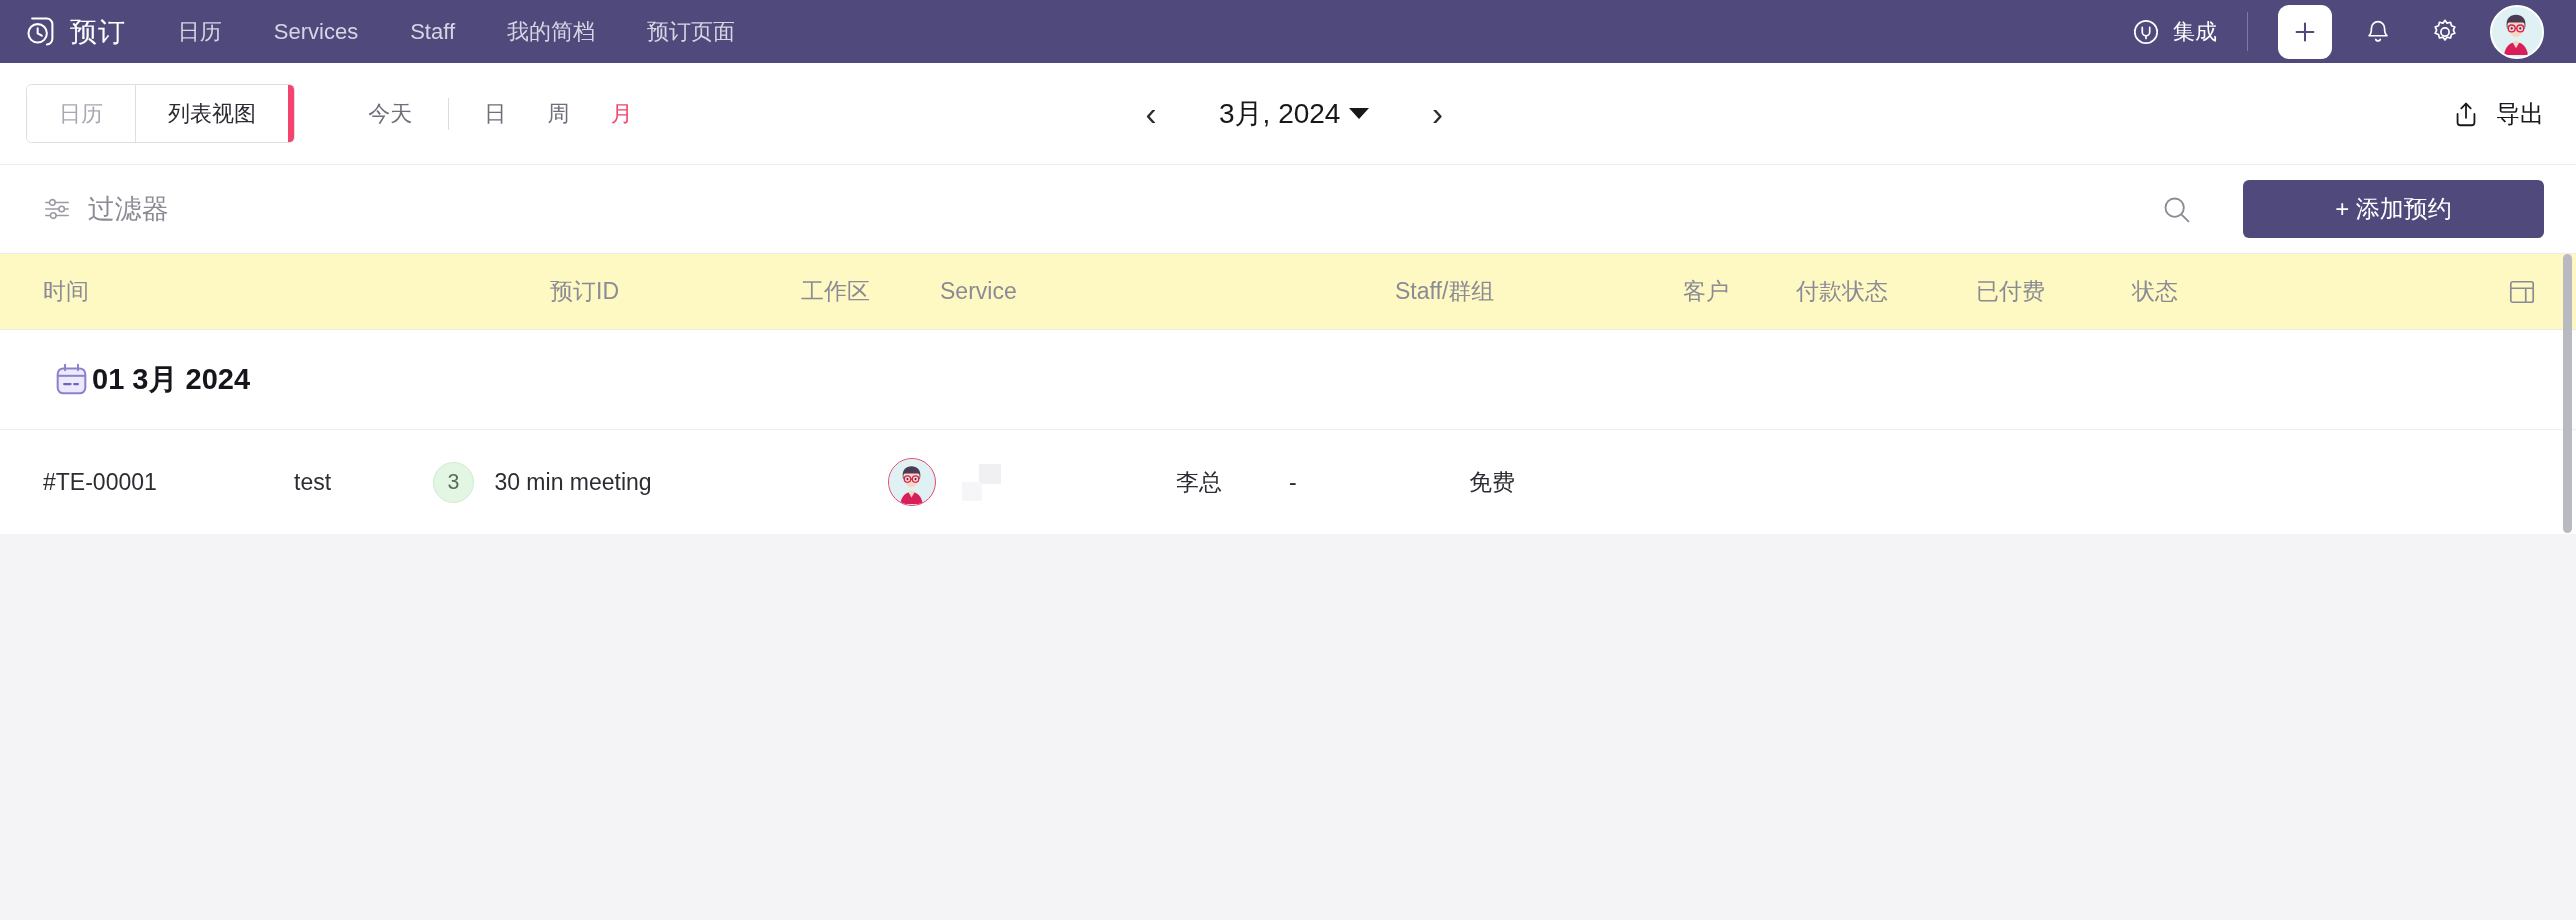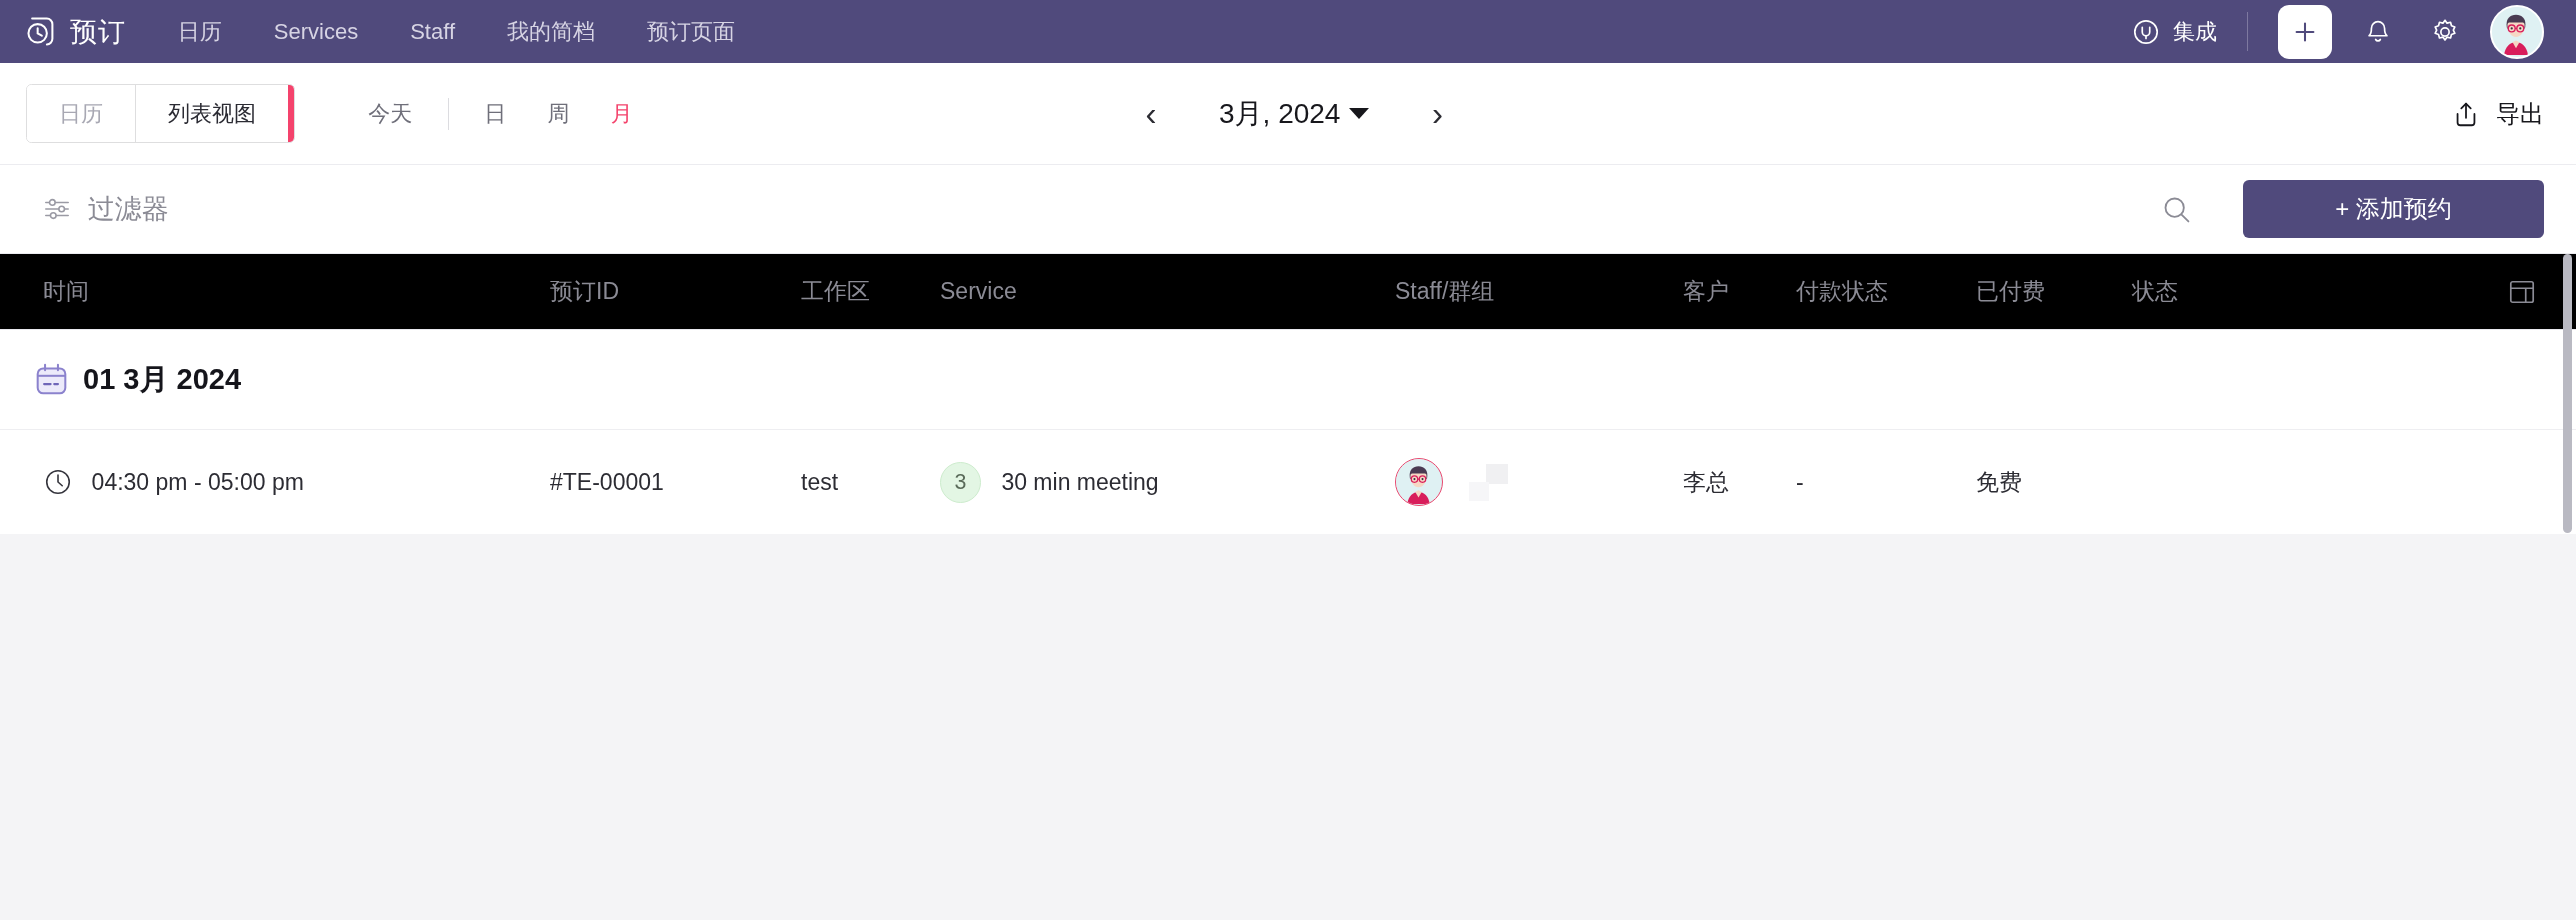--- a/index.html
+++ b/index.html
@@ -87,40 +87,40 @@
   .add-btn {
     background: #504a7c; color: #ffffff; font-size: 24px;
     border: none; border-radius: 6px; height: 58px; width: 301px;
     cursor: pointer; font-family: inherit;
   }
 
   
   .table-wrap { background: #f4f4f6; padding: 0; position: relative; }
   .thead {
     display: flex; align-items: center; height: 76px;
-    background: #000000; padding: 0 40px 0 43px;
+    background: #fef9c3; padding: 0 40px 0 43px;
     border-bottom: 0.9px solid #e9e9ee;
   }
   .th { font-size: 23px; color: #8b8b95; white-space: nowrap; }
 
   .c-time    { width: 507px; }
   .c-id      { width: 251px; }
   .c-ws      { width: 139px; }
   .c-service { width: 455px; }
   .c-staff   { width: 288px; }
   .c-client  { width: 113px; }
   .c-pay     { width: 180px; }
   .c-paid    { width: 156px; }
   .c-status  { flex: 1 1 auto; font-family: Liberation Serif, serif; }
   .c-gear    { width: 56px; display: flex; justify-content: flex-end; }
 
   .group-card { background: #ffffff; }
   .group-head {
-    display: flex; align-items: center; gap: 14px;
-    height: 100px; padding: 0 34px; border-bottom: 0.9px solid #eeeef1;
+    display: flex; align-items: center; gap: 3px;
+    height: 100px; padding: 0 54px; border-bottom: 0.9px solid #eeeef1;
   }
   .group-title { font-size: 29px; font-weight: bold; color: #15151b; }
 
   .row { display: flex; align-items: center; height: 104px; padding: 0 32px 0 43px; background:#fff; }
   .cell { font-size: 23px; color: #2c2c33; white-space: nowrap; }
   .time-cell { display: flex; align-items: center; gap: 18.6px; }
   .service-cell { display: flex; align-items: center; gap: 20.4px; }
   .svc-badge {
     width: 41px; height: 41px; border-radius: 50%;
     background: #e3f6e4; border: 0.9px solid #cdeccd;
@@ -323,29 +323,20 @@
           <rect x="4" y="7" width="30" height="27" rx="6" fill="#eceafa" stroke="#8b82cd" stroke-width="2.2"></rect>
           <path d="M4 15 H34" stroke="#8b82cd" stroke-width="2.2"></path>
           <path d="M12 3 V9 M26 3 V9" stroke="#8b82cd" stroke-width="2.2" stroke-linecap="round"></path>
           <path d="M11 24 H18 M22 24 H26" stroke="#6f66b8" stroke-width="2.4" stroke-linecap="round"></path>
         </svg>
       </span>
       <span class="group-title">01 3月 2024</span>
     </div>
 
     <div class="row">
-      <span class="cell c-time time-cell">
-        <span>
-          <svg width="30" height="30" viewBox="0 0 32 32" fill="none" stroke="#35353d" stroke-width="1.7" stroke-linecap="round">
-            <circle cx="16" cy="16" r="12"></circle>
-            <path d="M16 8.5 V16 L20.5 20"></path>
-          </svg>
-        </span>
-        <span>04:30 pm - 05:00 pm</span>
-      </span>
 
       <span class="cell c-id">#TE-00001</span>
       <span class="cell c-ws">test</span>
 
       <span class="cell c-service service-cell">
         <span class="svc-badge">3</span>
         <span>30 min meeting</span>
       </span>
 
       <span class="cell c-staff staff-cell">

